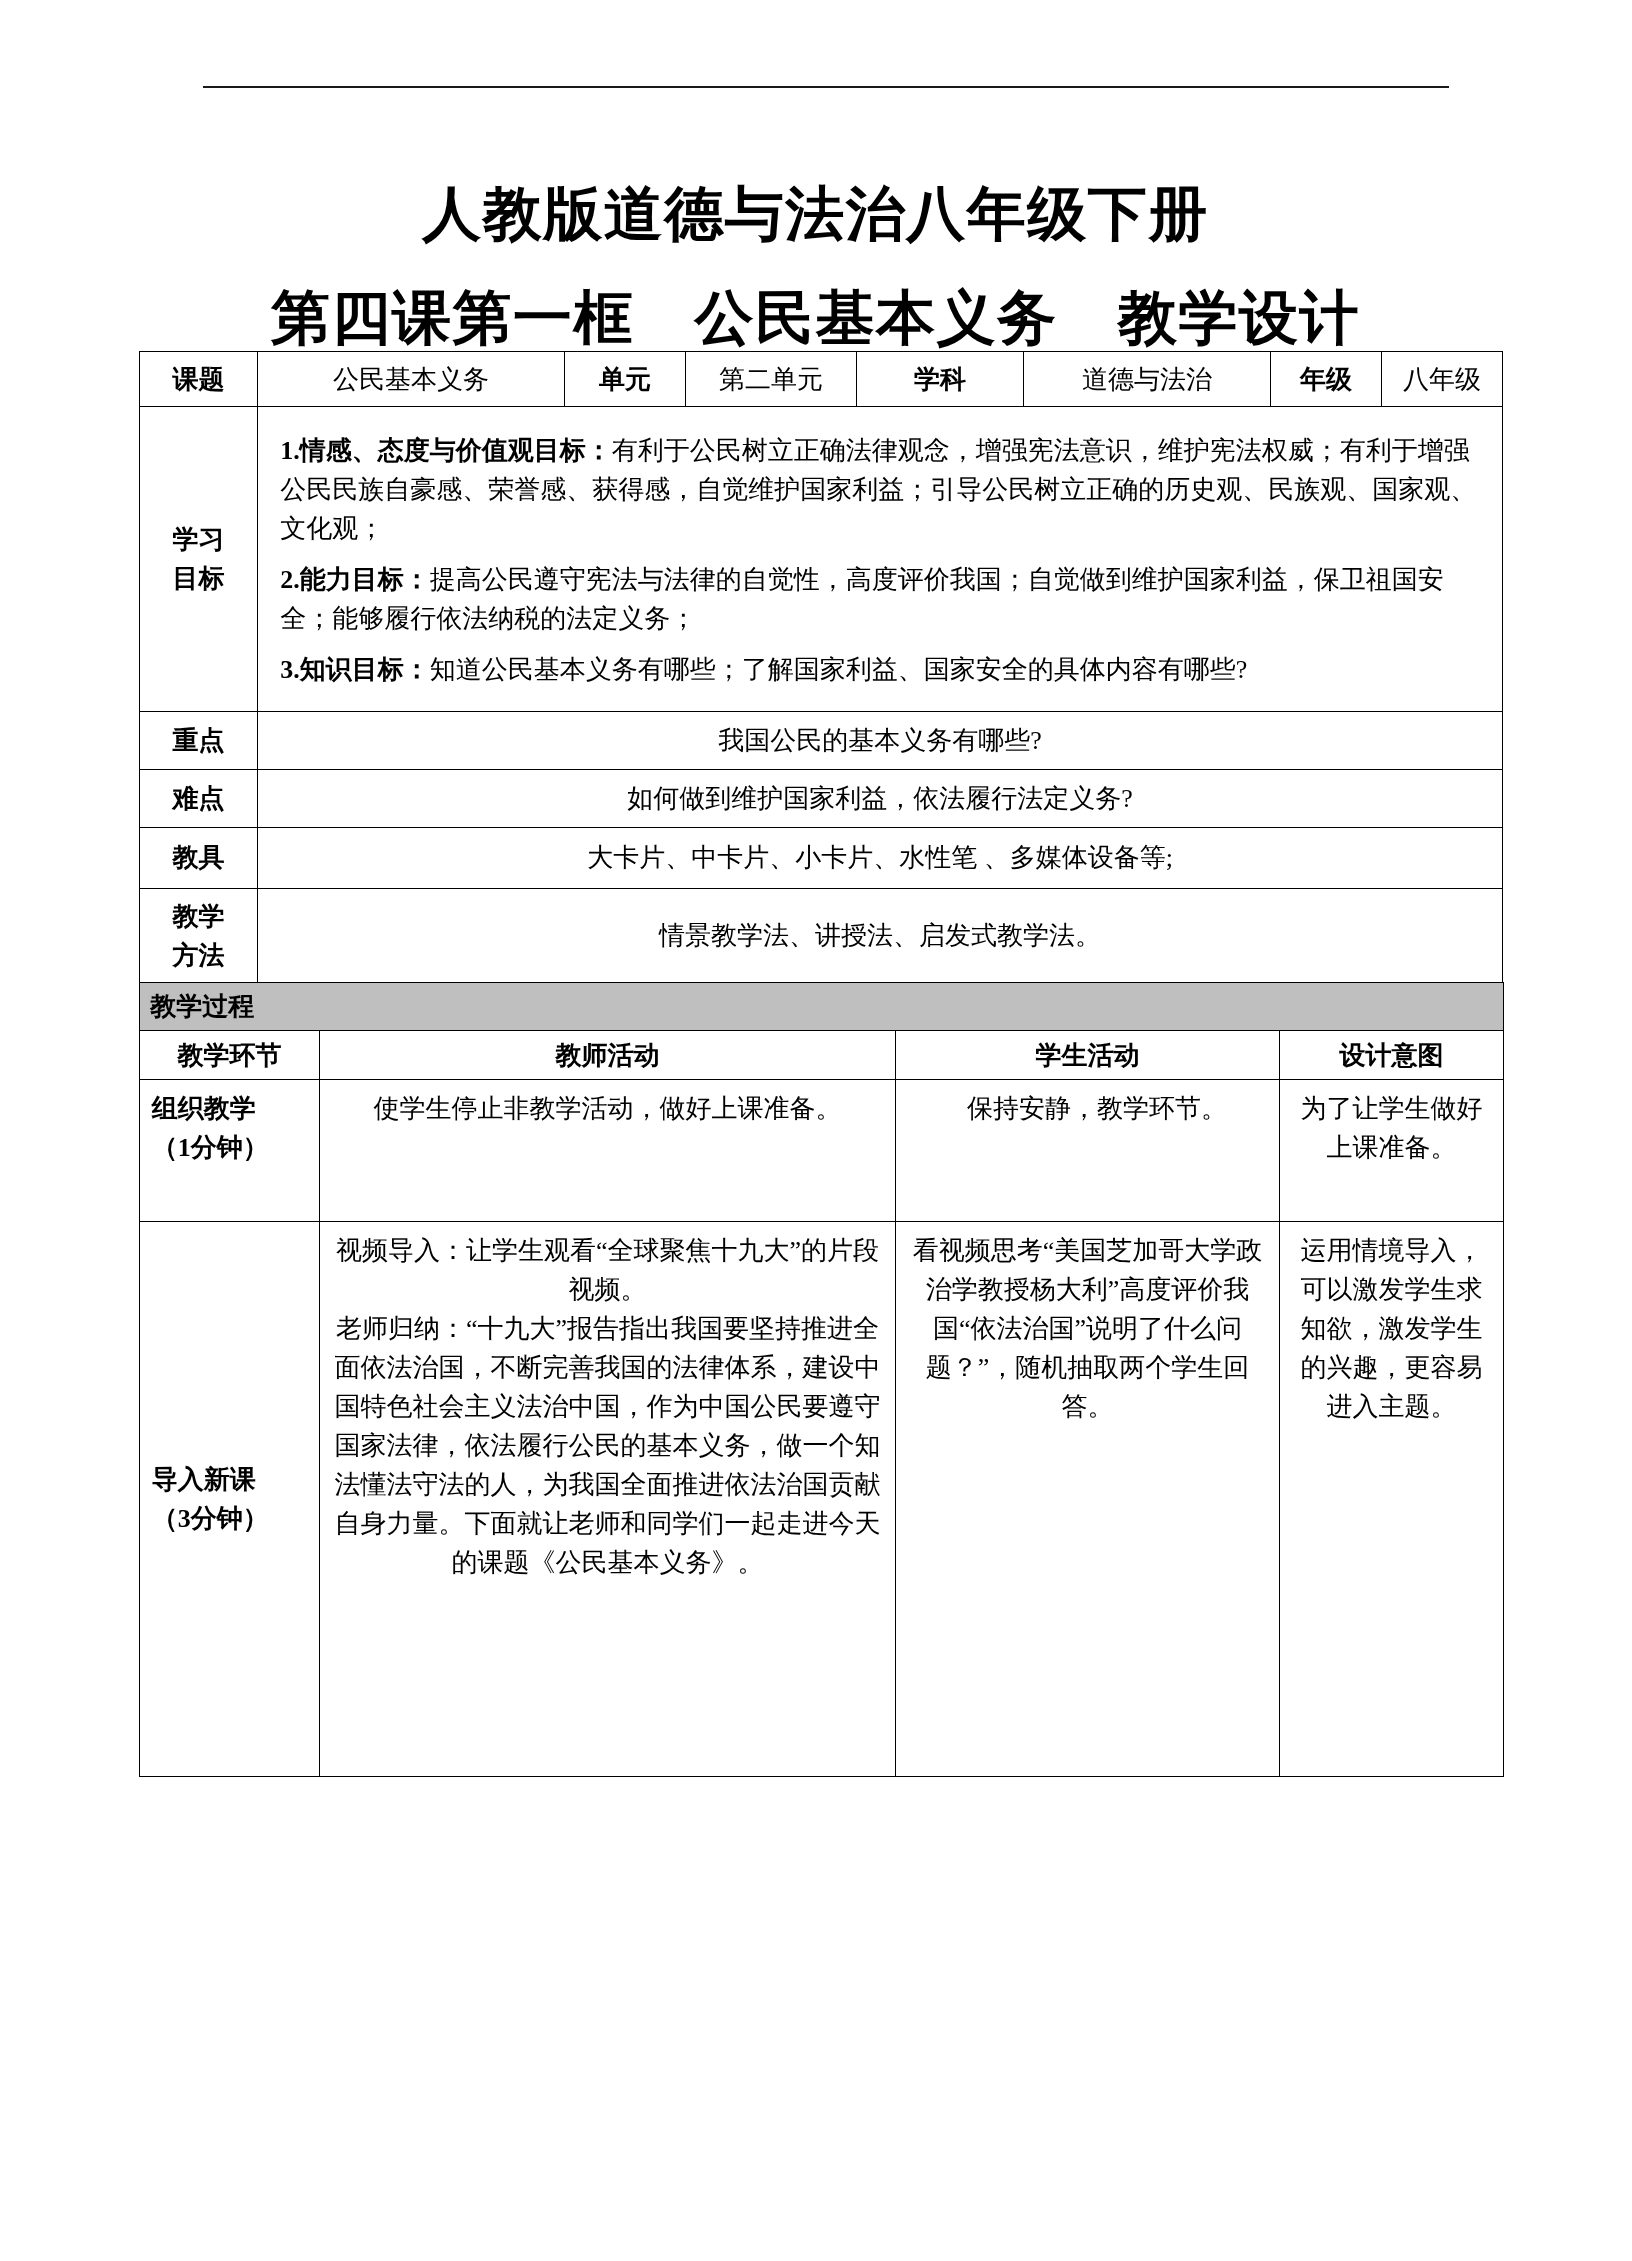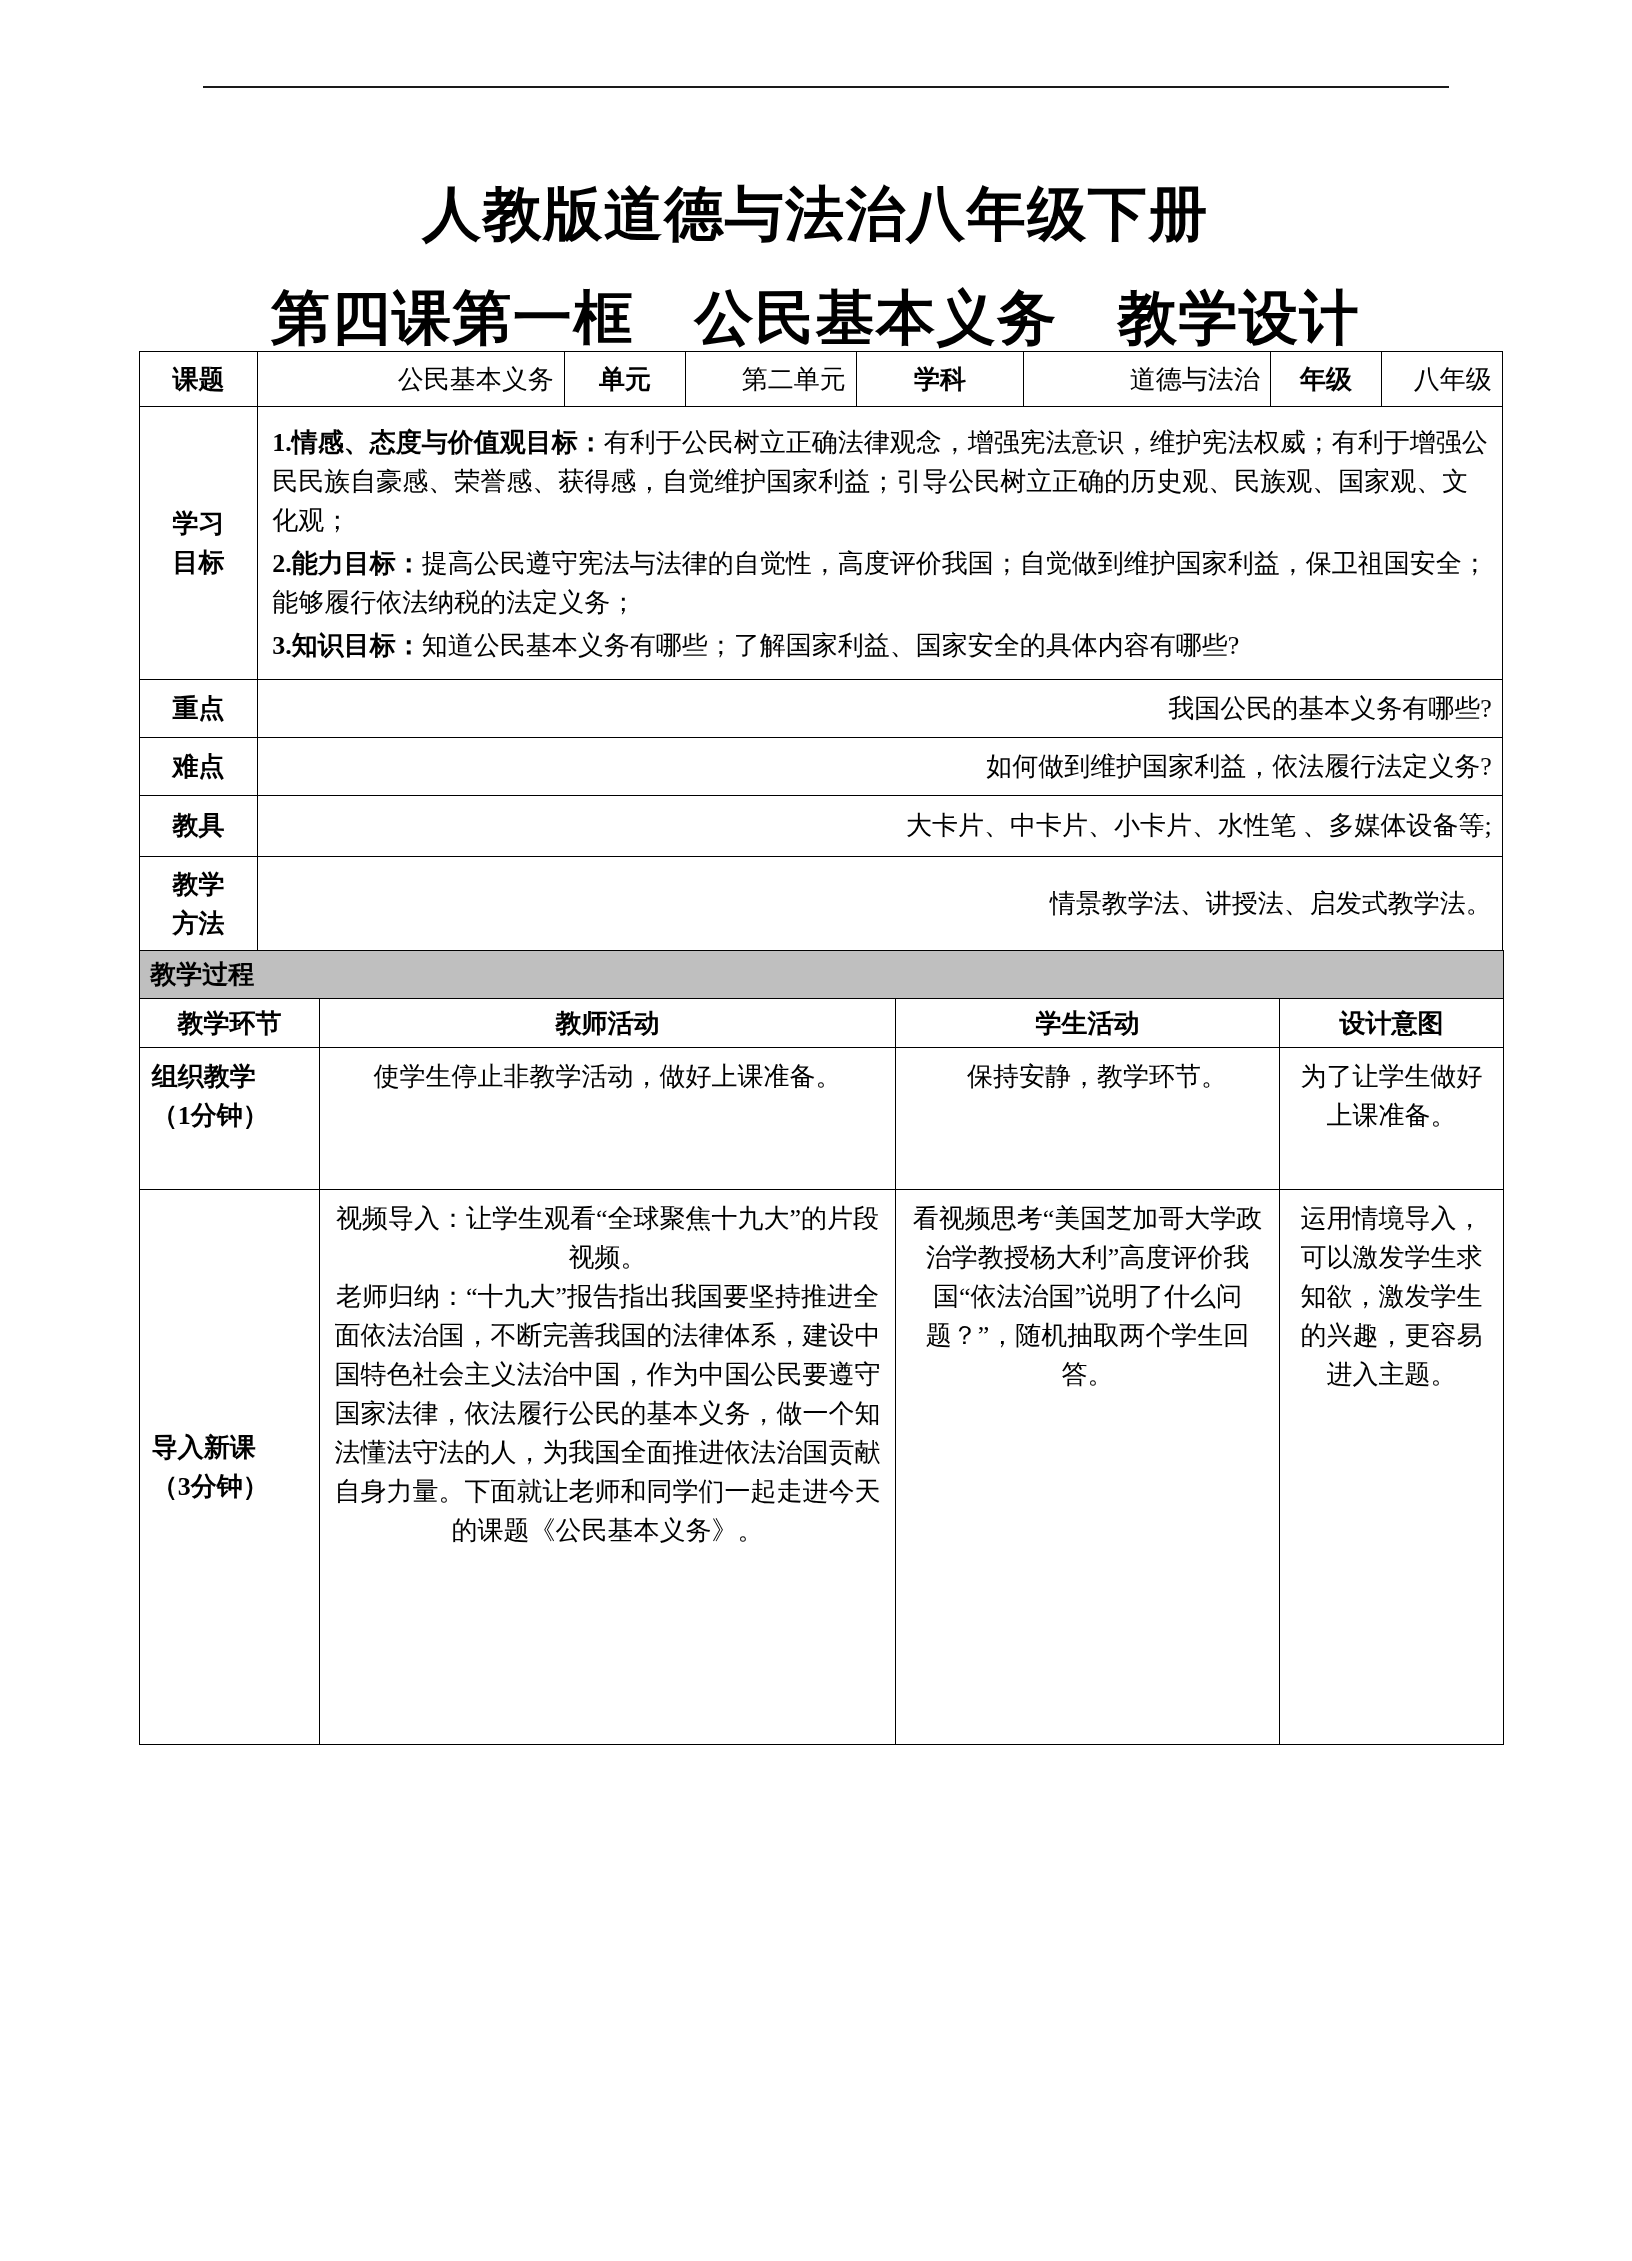--- a/index.html
+++ b/index.html
@@ -54,26 +54,26 @@
     vertical-align: middle;
     word-break: break-all;
     overflow-wrap: anywhere;
   }
   .lbl {
     font-weight: 700;
     text-align: center;
     padding: 4.4px 22px;
     vertical-align: middle;
   }
-  .val { text-align: right; }
+  .val { text-align: center; }
   .goals-cell {
     vertical-align: top;
     padding: 11.7px 10.2px 10.2px 10.2px;
   }
-  .goals-cell p { margin: 4px; }
+  .goals-cell p { margin: 12px; }
   .b { font-weight: 700; }
 
   .r1 { height: 55px; }
   .r-zd, .r-nd { height: 58px; }
   .r-jj { height: 61px; }
   .r-ff { height: 95px; }
 
   .sec-row td {
     height: 44px;
     font-weight: 700;

